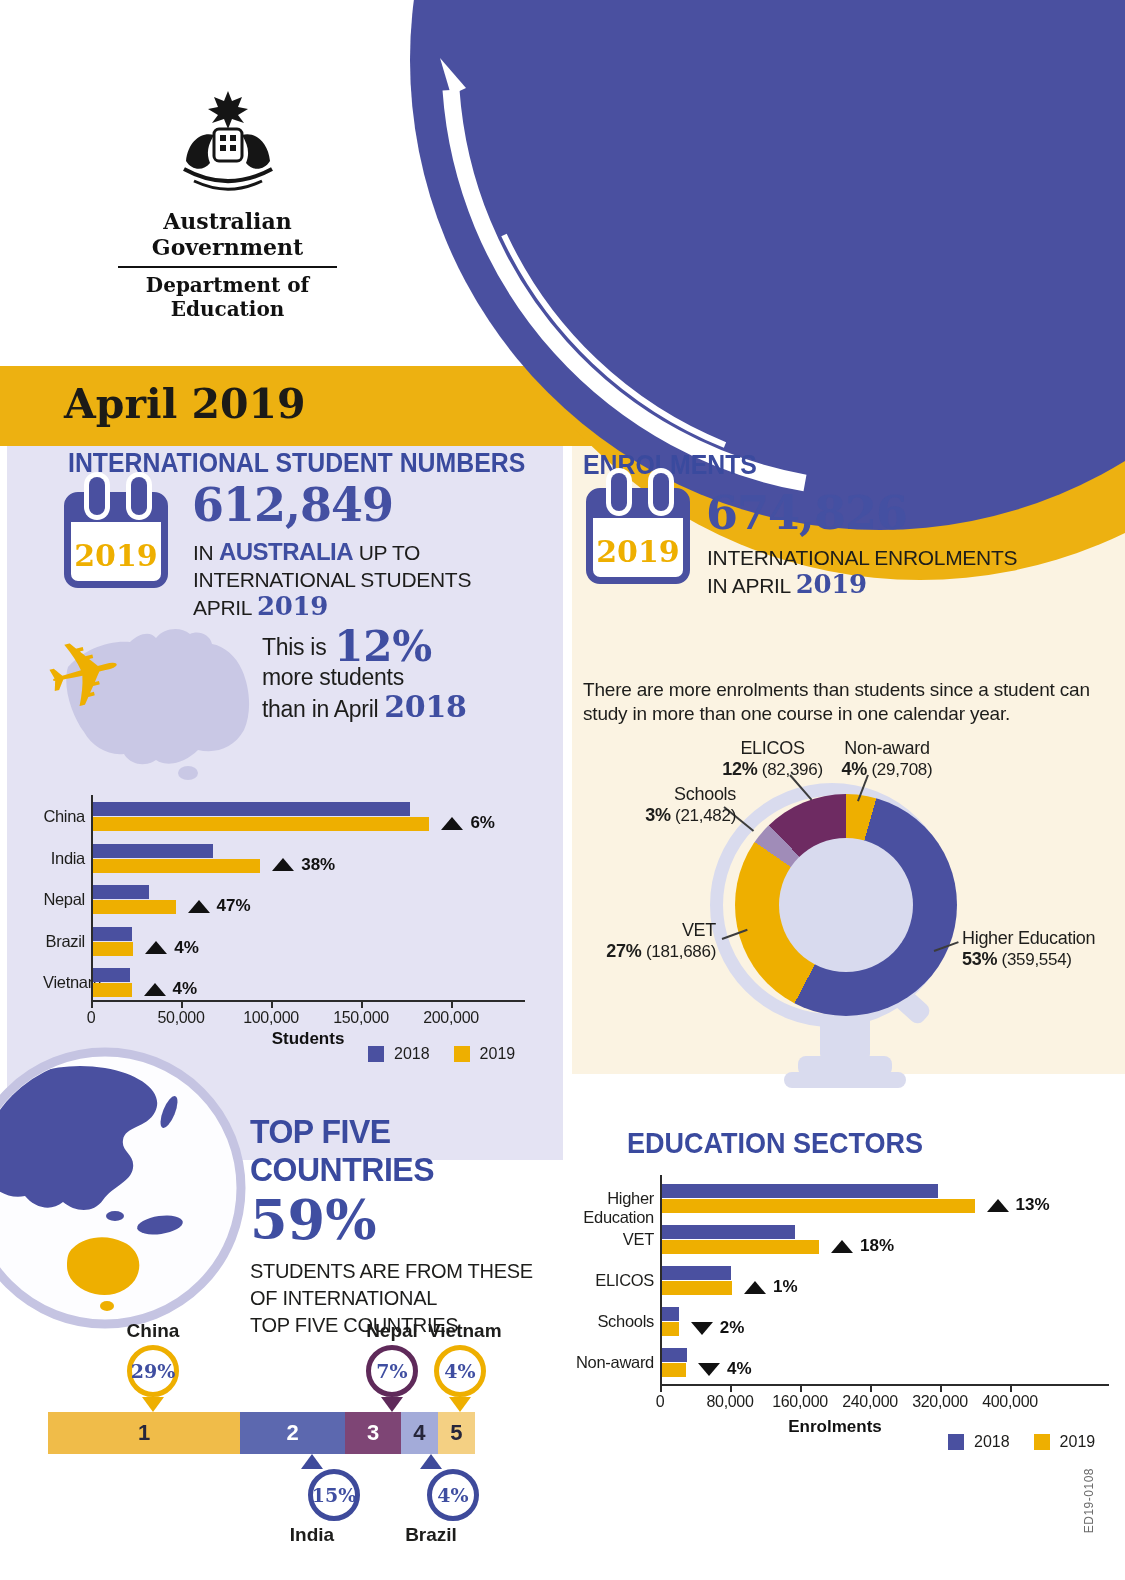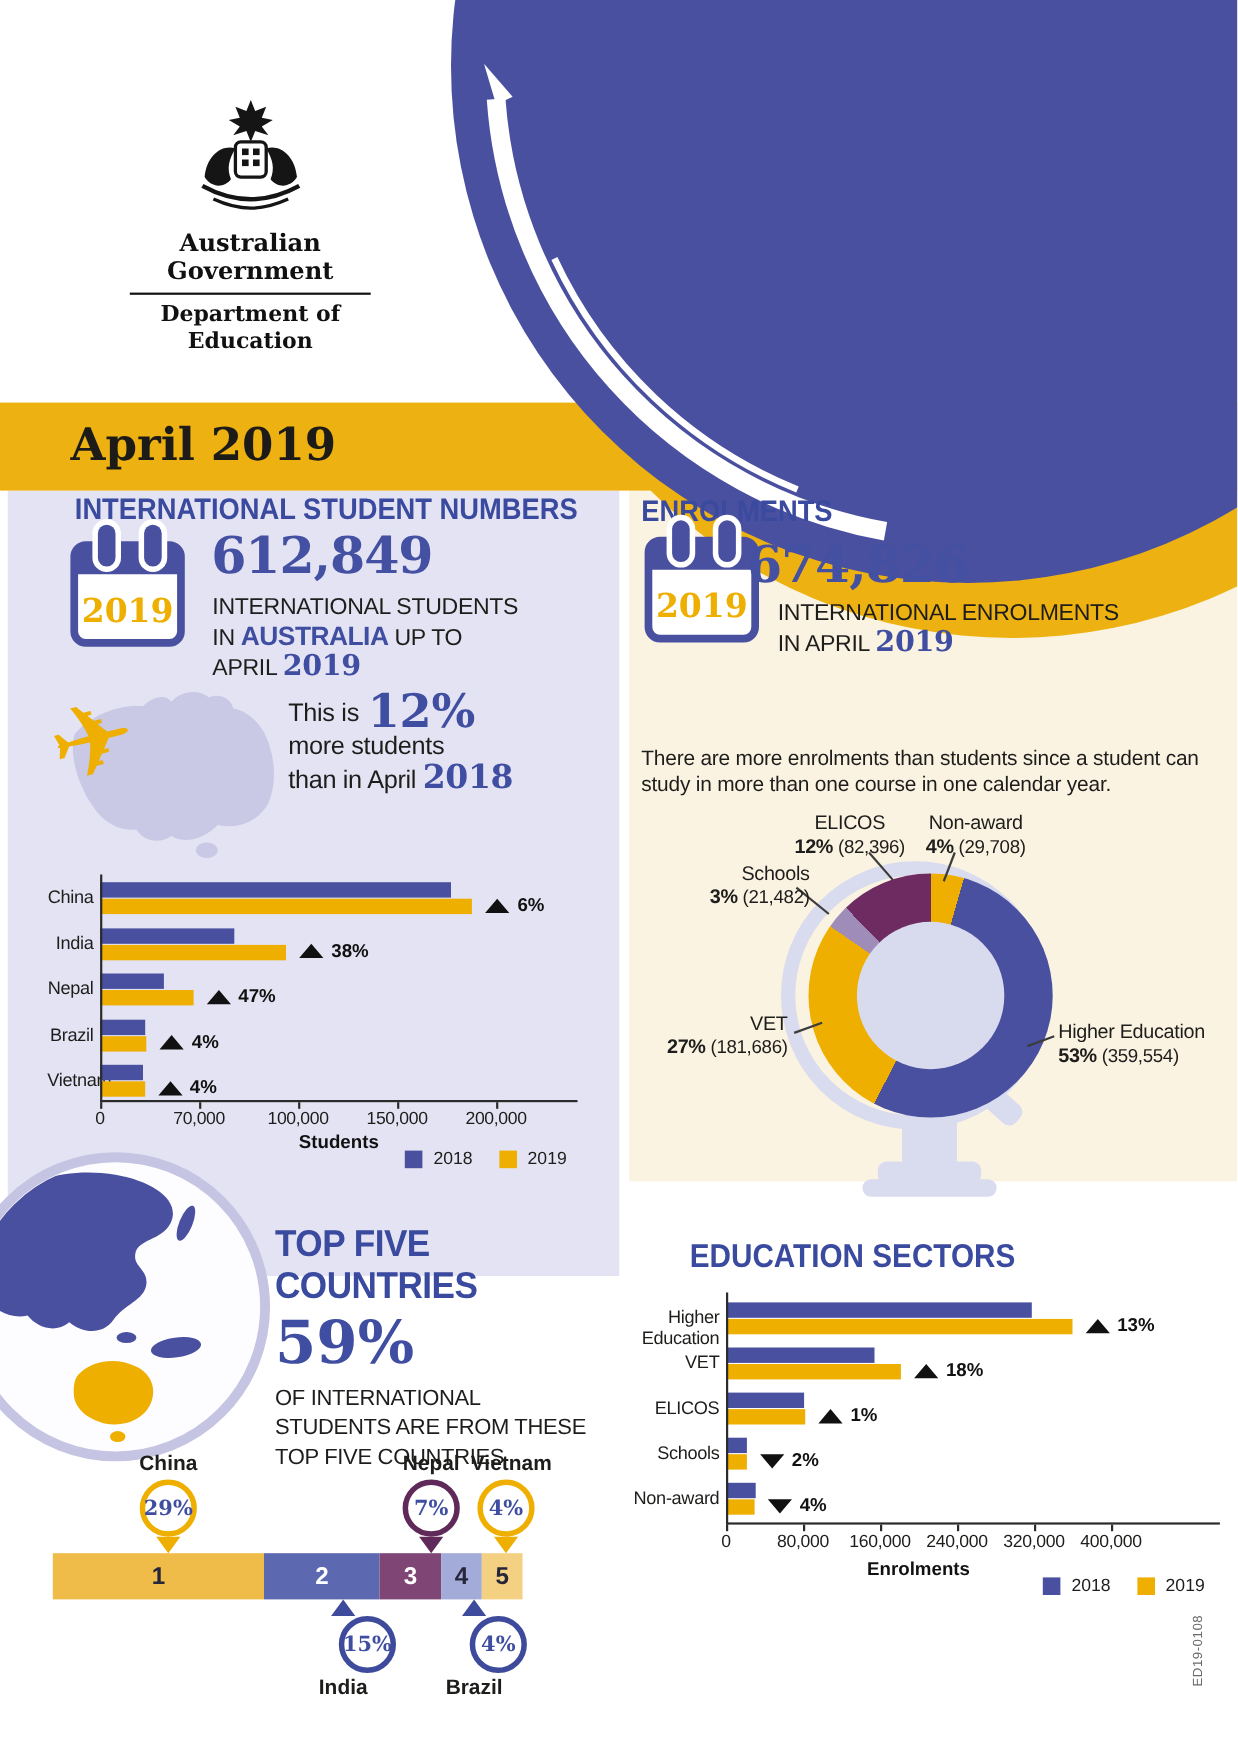--- a/index.html
+++ b/index.html
@@ -138,22 +138,22 @@
 
   <div class="cal" style="left:64px;top:492px;">
     <div class="top"></div>
     <div class="peg p1"></div>
     <div class="peg p2"></div>
     <div class="year">2019</div>
   </div>
 
   <div class="abs bignum" style="left:192px;top:478px;">612,849</div>
   <div class="abs desc" style="left:193px;top:538px;width:330px;">
+    <div><span>IN </span><span class="em-sans">AUSTRALIA</span><span> UP TO</span></div>
     <div><span>INTERNATIONAL STUDENTS</span></div>
-    <div><span>IN </span><span class="em-sans">AUSTRALIA</span><span> UP TO</span></div>
     <div><span>APRIL </span><span class="em-slab">2019</span></div>
   </div>
 
   <svg class="abs" style="left:38px;top:612px;" width="235" height="175" viewBox="0 0 235 175">
     <path fill="#c9c8e5" d="M30,55 C45,38 70,28 92,30 C100,22 112,18 118,26 C126,16 142,14 152,22 C160,18 172,22 174,32 C186,34 198,44 204,58 C212,76 214,100 206,118 C196,136 178,142 160,138 C148,150 130,156 118,148 C106,156 92,152 86,142 C70,144 54,134 46,120 C34,104 24,74 30,55 Z"></path>
     <ellipse fill="#c9c8e5" cx="150" cy="161" rx="10" ry="7"></ellipse>
   </svg>
   <div class="abs plane" style="left:46px;top:628px;">✈</div>
 
   <div class="abs growth" style="left:262px;top:632px;width:260px;">
@@ -215,21 +215,21 @@
         </div>
     </div>
     <div class="axis" style="left:41px;top:0;width:2px;height:207px;"></div>
     <div class="axis" style="left:41px;top:205px;width:434px;height:2px;"></div>
     <div class="tickmark" style="left:41px;top:207px;"></div>
     <div class="tickmark" style="left:131px;top:207px;"></div>
     <div class="tickmark" style="left:221px;top:207px;"></div>
     <div class="tickmark" style="left:311px;top:207px;"></div>
     <div class="tickmark" style="left:401px;top:207px;"></div>
     <span class="ticklbl" style="left:41px;top:214px;">0</span>
-    <span class="ticklbl" style="left:131px;top:214px;">70,000</span>
+    <span class="ticklbl" style="left:131px;top:214px;">50,000</span>
     <span class="ticklbl" style="left:221px;top:214px;">100,000</span>
     <span class="ticklbl" style="left:311px;top:214px;">150,000</span>
     <span class="ticklbl" style="left:401px;top:214px;">200,000</span>
     <div class="xlabel" style="left:158px;top:234px;width:200px;">Students</div>
     <div class="legend" style="left:318px;top:250px;">
       <span class="sq b"></span>
         <span>2018</span>
       <span class="sq g" style="margin-left:14px;"></span>
         <span>2019</span>
     </div>
@@ -237,21 +237,21 @@
 
   <div class="abs hd" style="left:583px;top:450px;font-size:27px;">ENROLMENTS</div>
 
   <div class="cal" style="left:586px;top:488px;">
     <div class="top"></div>
     <div class="peg p1"></div>
     <div class="peg p2"></div>
     <div class="year">2019</div>
   </div>
 
-  <div class="abs bignum" style="left:679px;top:486px;">674,826</div>
+  <div class="abs bignum" style="left:706px;top:486px;">674,826</div>
   <div class="abs desc" style="left:707px;top:544px;width:360px;">
     <div><span>INTERNATIONAL ENROLMENTS</span></div>
     <div><span>IN APRIL </span><span class="em-slab">2019</span></div>
   </div>
 
   <div class="abs para" style="left:583px;top:678px;width:508px;">There are more enrolments than students since a student can study in more than one course in one calendar year.</div>
 
   <div class="abs ring"></div>
   <div class="abs stand" style="left:880px;top:990px;width:52px;height:22px;transform:rotate(42deg);"></div>
   <div class="abs stand" style="left:820px;top:1012px;width:50px;height:50px;"></div>
@@ -302,22 +302,22 @@
       <path fill="#eeaf00" d="M118,208 C130,196 152,194 168,202 C182,208 188,222 182,236 C176,250 158,258 140,254 C124,250 112,240 112,226 C112,218 113,212 118,208 Z"></path>
       <ellipse fill="#eeaf00" cx="152" cy="266" rx="7" ry="5"></ellipse>
     </g>
   </svg>
 
   <div class="abs" style="left:250px;top:1112px;">
     <div class="tf-head">TOP FIVE</div>
     <div class="tf-head">COUNTRIES</div>
     <div class="tf-pct">59%</div>
     <div class="tf-sub" style="margin-top:6px;">
+      <div>STUDENTS ARE FROM THESE</div>
       <div>OF INTERNATIONAL</div>
-      <div>STUDENTS ARE FROM THESE</div>
       <div>TOP FIVE COUNTRIES</div>
     </div>
   </div>
 
   <div class="abs stackbar">
     <div class="seg seg0" style="flex-grow: 29;">
         <span>1</span>
       </div>
     <div class="seg seg1" style="flex-grow: 15;">
         <span>2</span>

